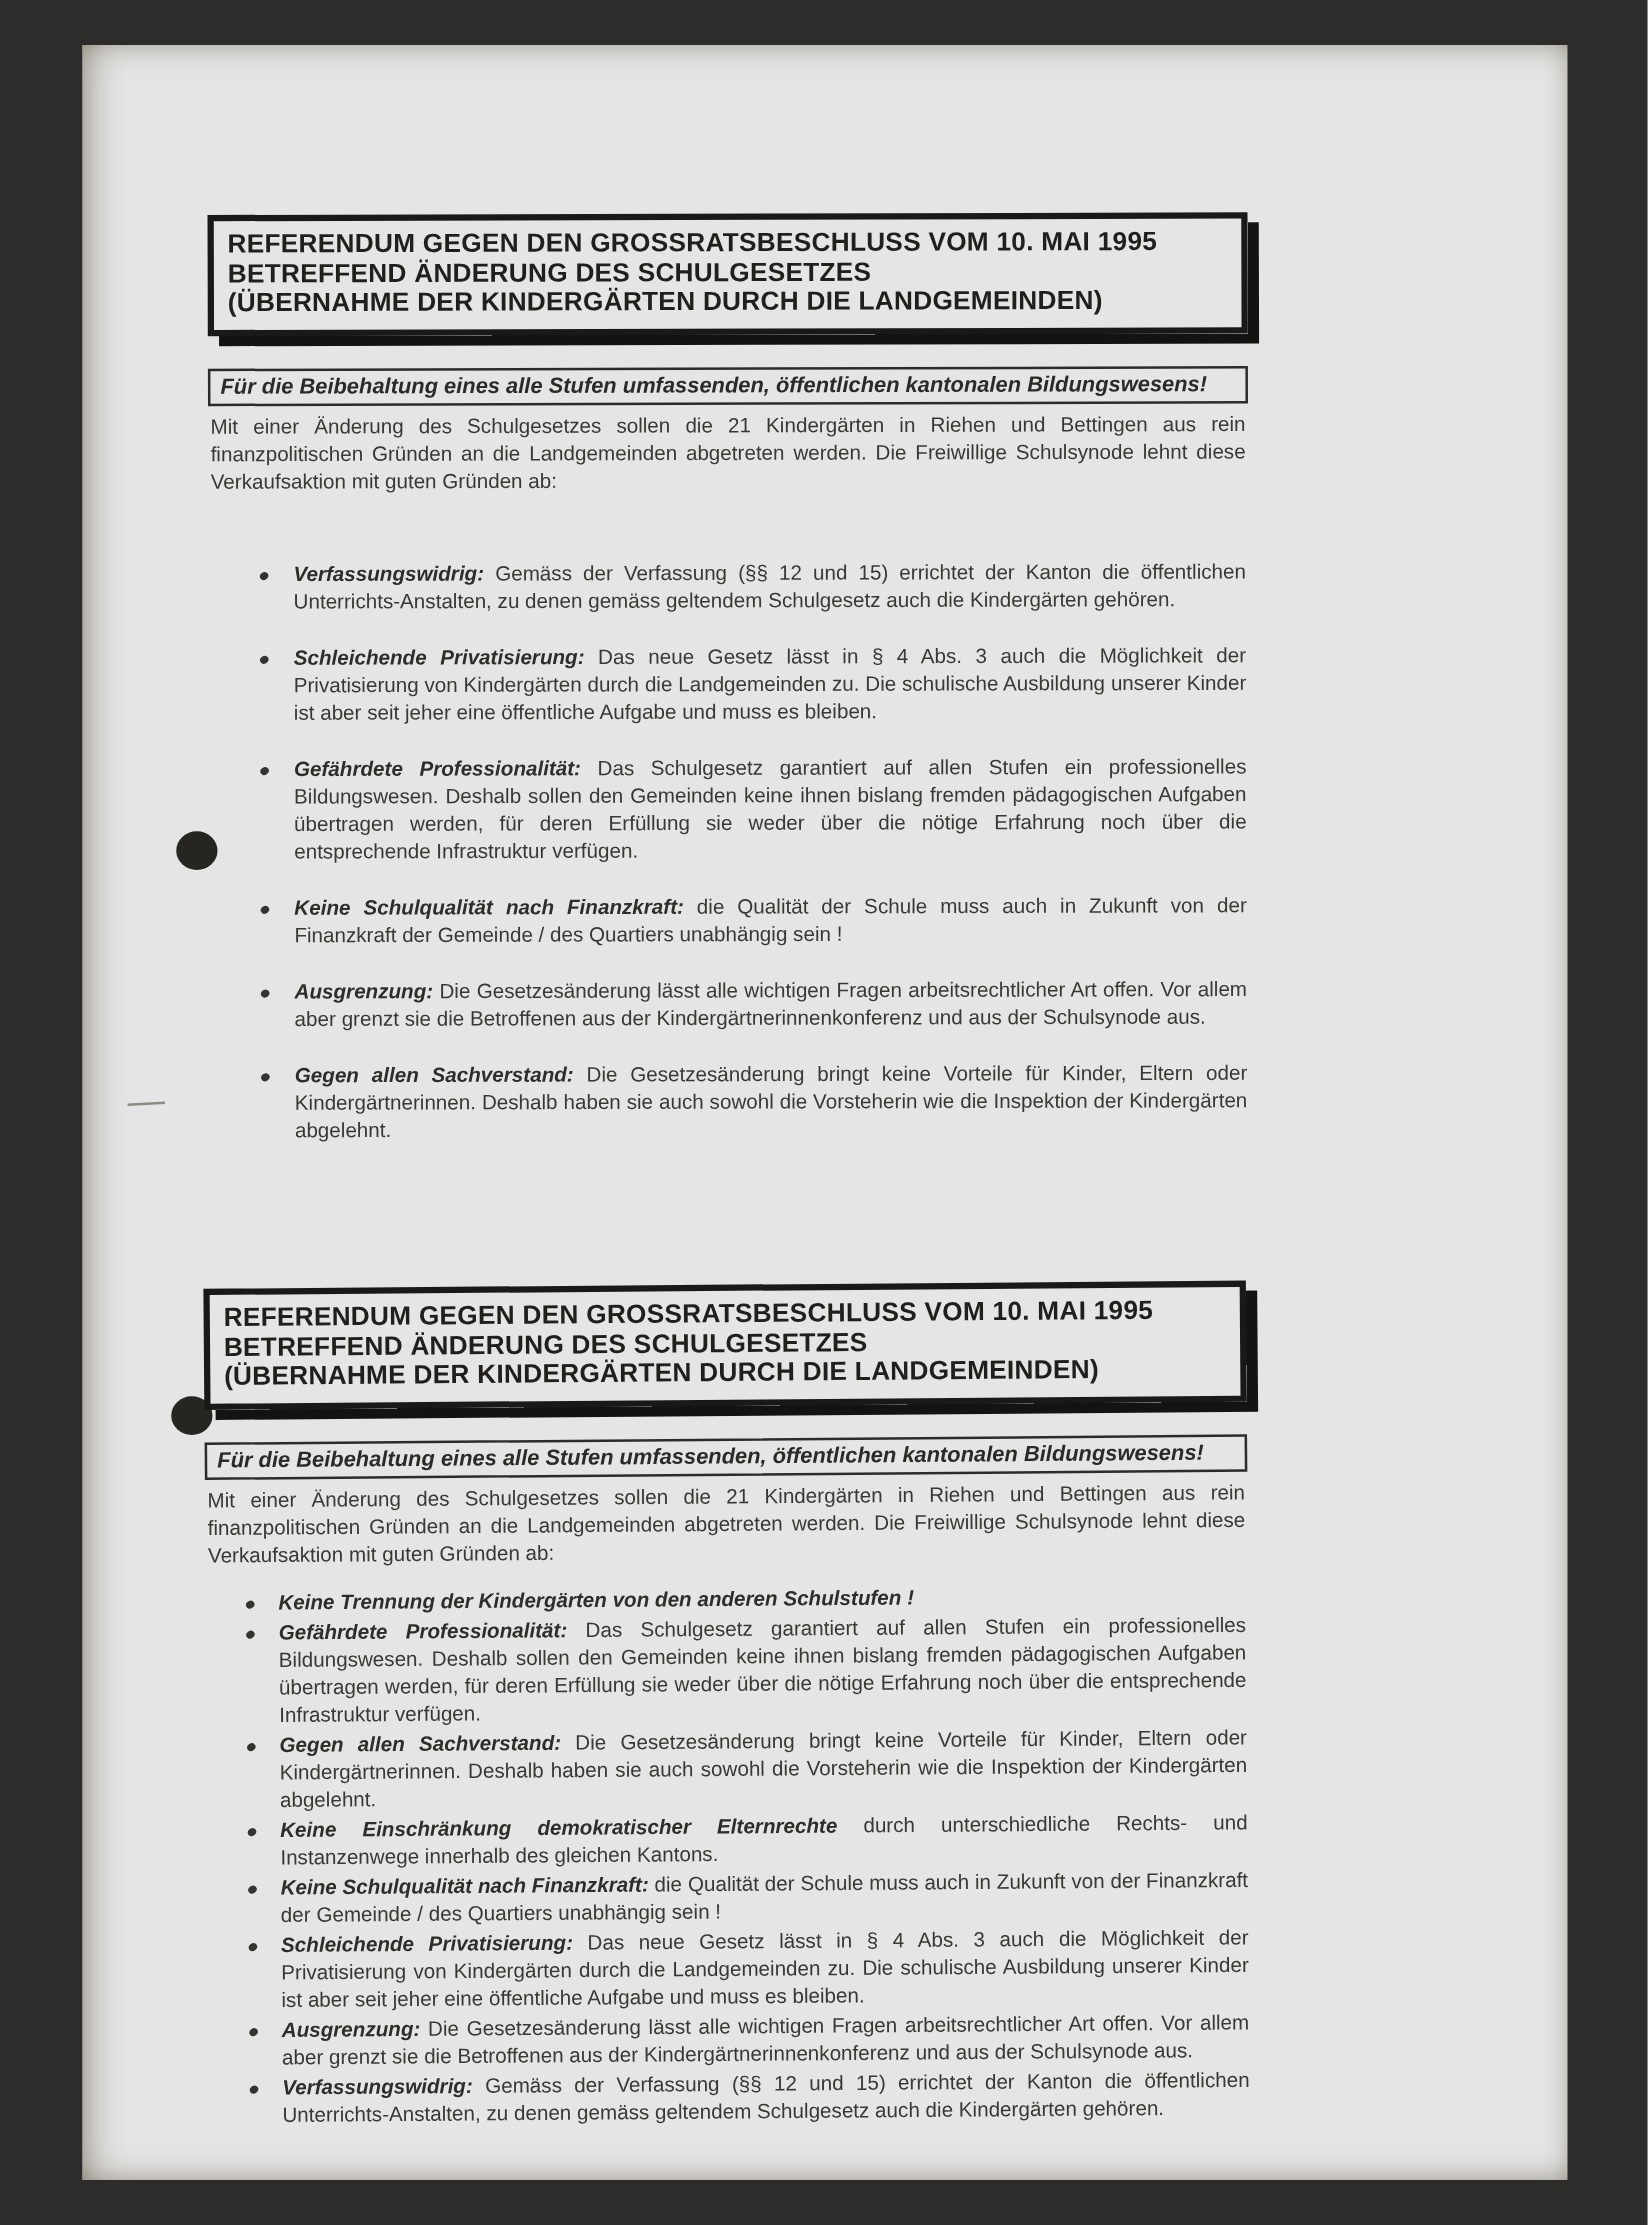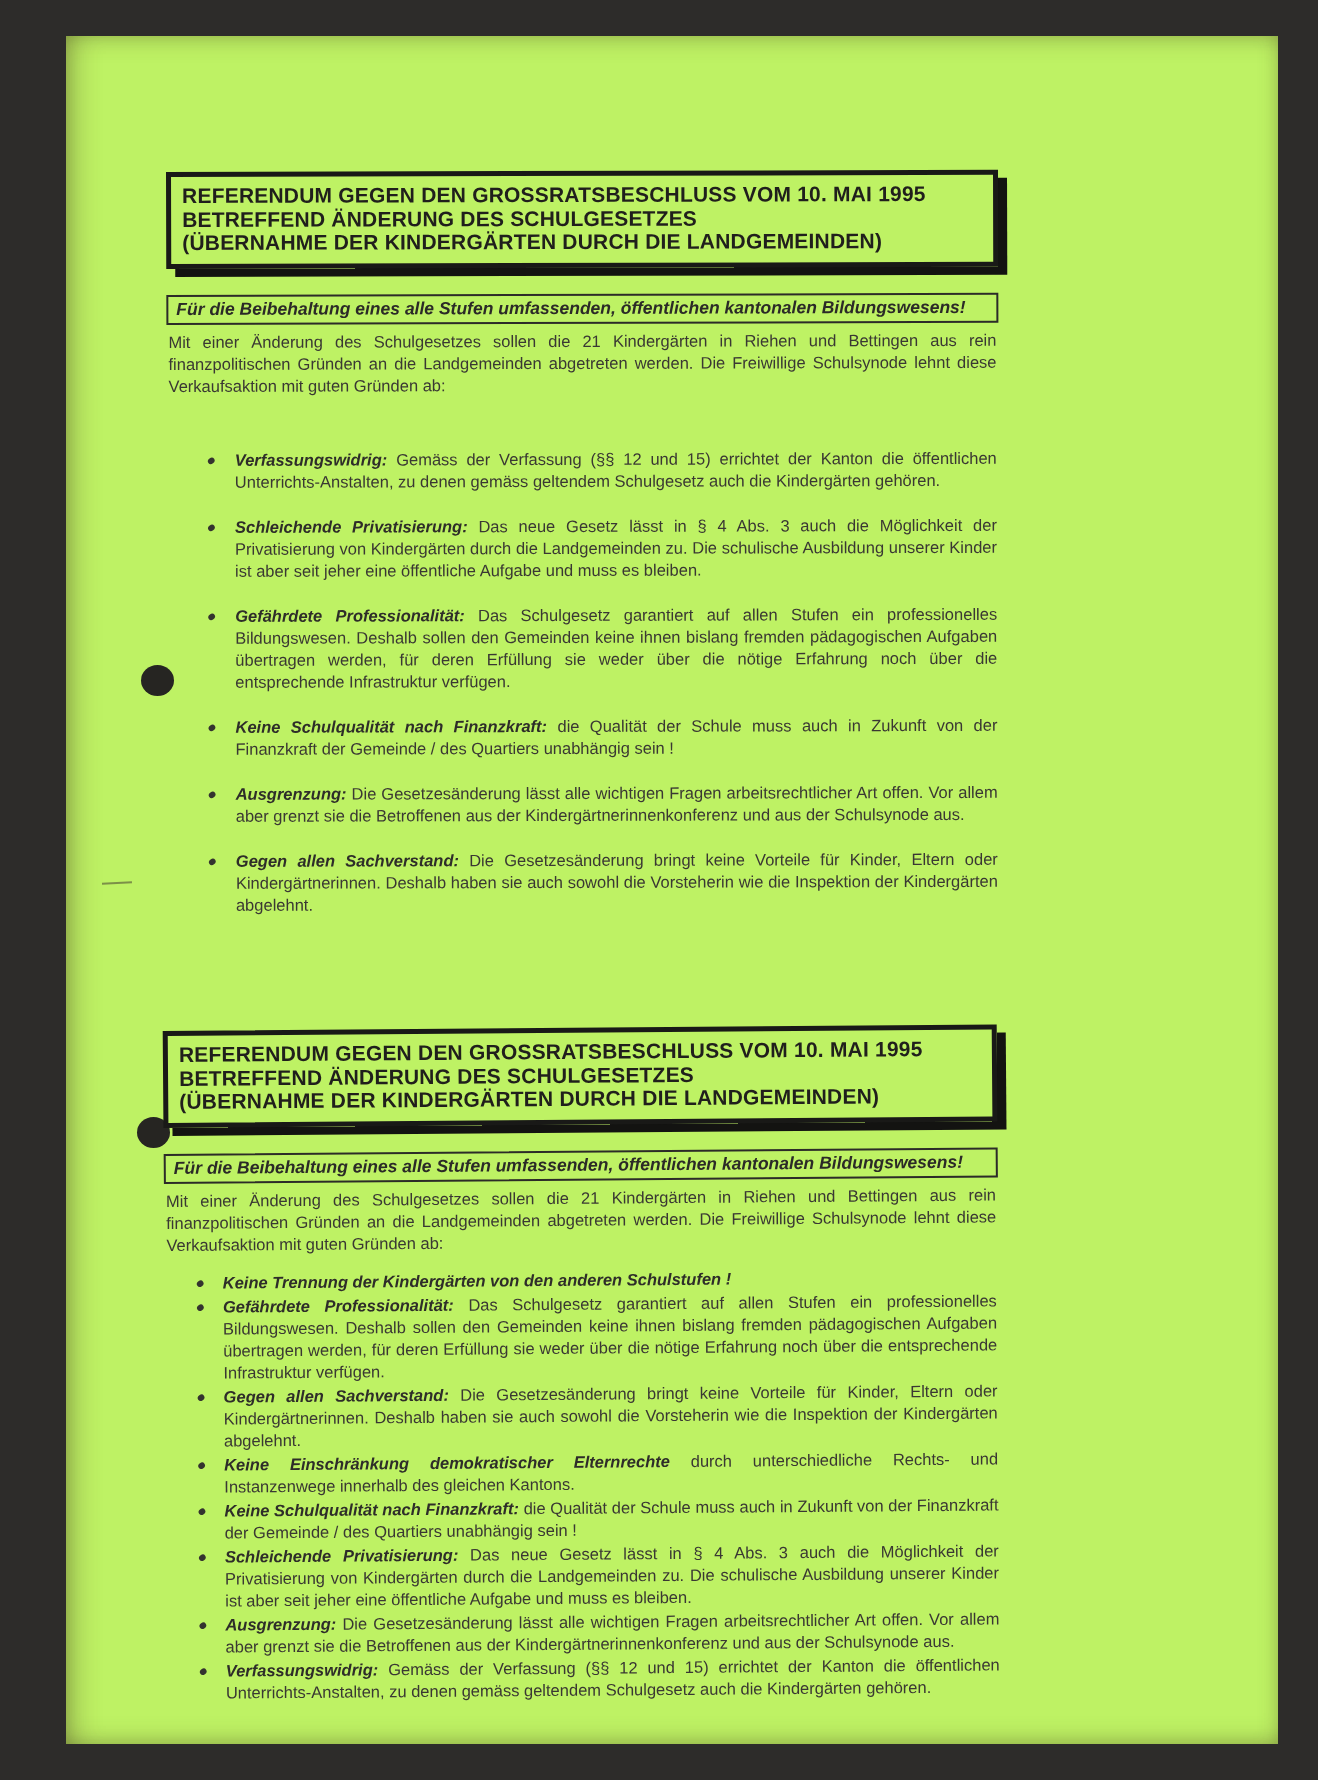--- a/index.html
+++ b/index.html
@@ -5,27 +5,26 @@
   html,body{margin:0;padding:0;}
   body{
     width:1318px;height:1780px;
     background:#2d2c2a;
     position:relative;
     overflow:hidden;
     font-family:"Liberation Sans", sans-serif;
   }
   .paper{
     position:absolute;left:66px;top:36px;width:1188px;height:1708px;
-    background:#bef264;
+    background:#e5e5e5;
     box-shadow:
       inset 22px 0 30px -18px rgba(70,58,34,.45),
       inset -12px 0 22px -14px rgba(70,58,34,.30),
       inset 0 -16px 26px -16px rgba(70,58,34,.35),
       inset 0 18px 26px -18px rgba(70,58,34,.30);
-    padding-left: 24px;
   }
   .section{position:absolute;color:#3a3833;}
   .sec1{left:100px;top:136px;width:832px;transform:rotate(-0.15deg);transform-origin:left top;}
   .sec2{left:102px;top:995px;width:834px;transform:rotate(-0.45deg);transform-origin:left bottom;}
   .title-box{
     border:5px solid #191917;
     box-shadow:9px 8px 0 0 #131311;
     padding:7px 11px 9px 11px;
     font-weight:bold;
     font-size:21px;

